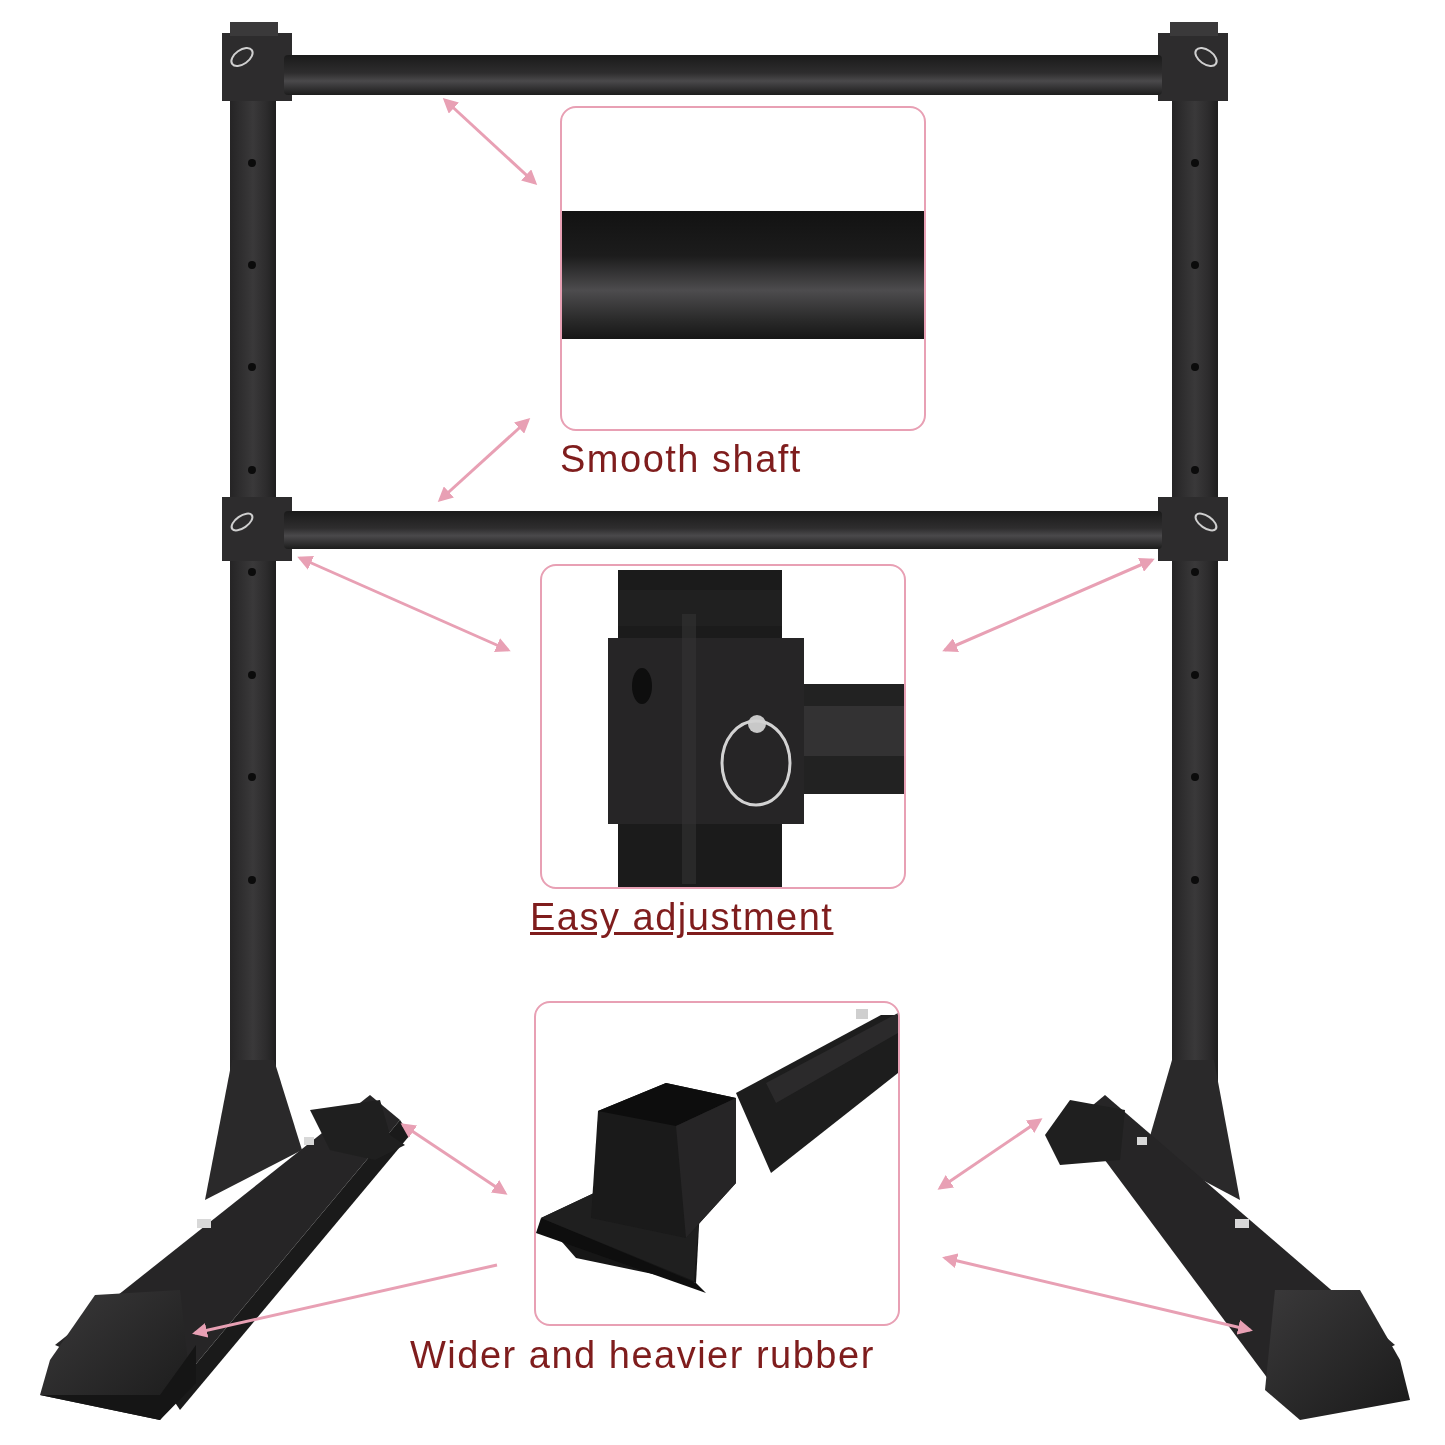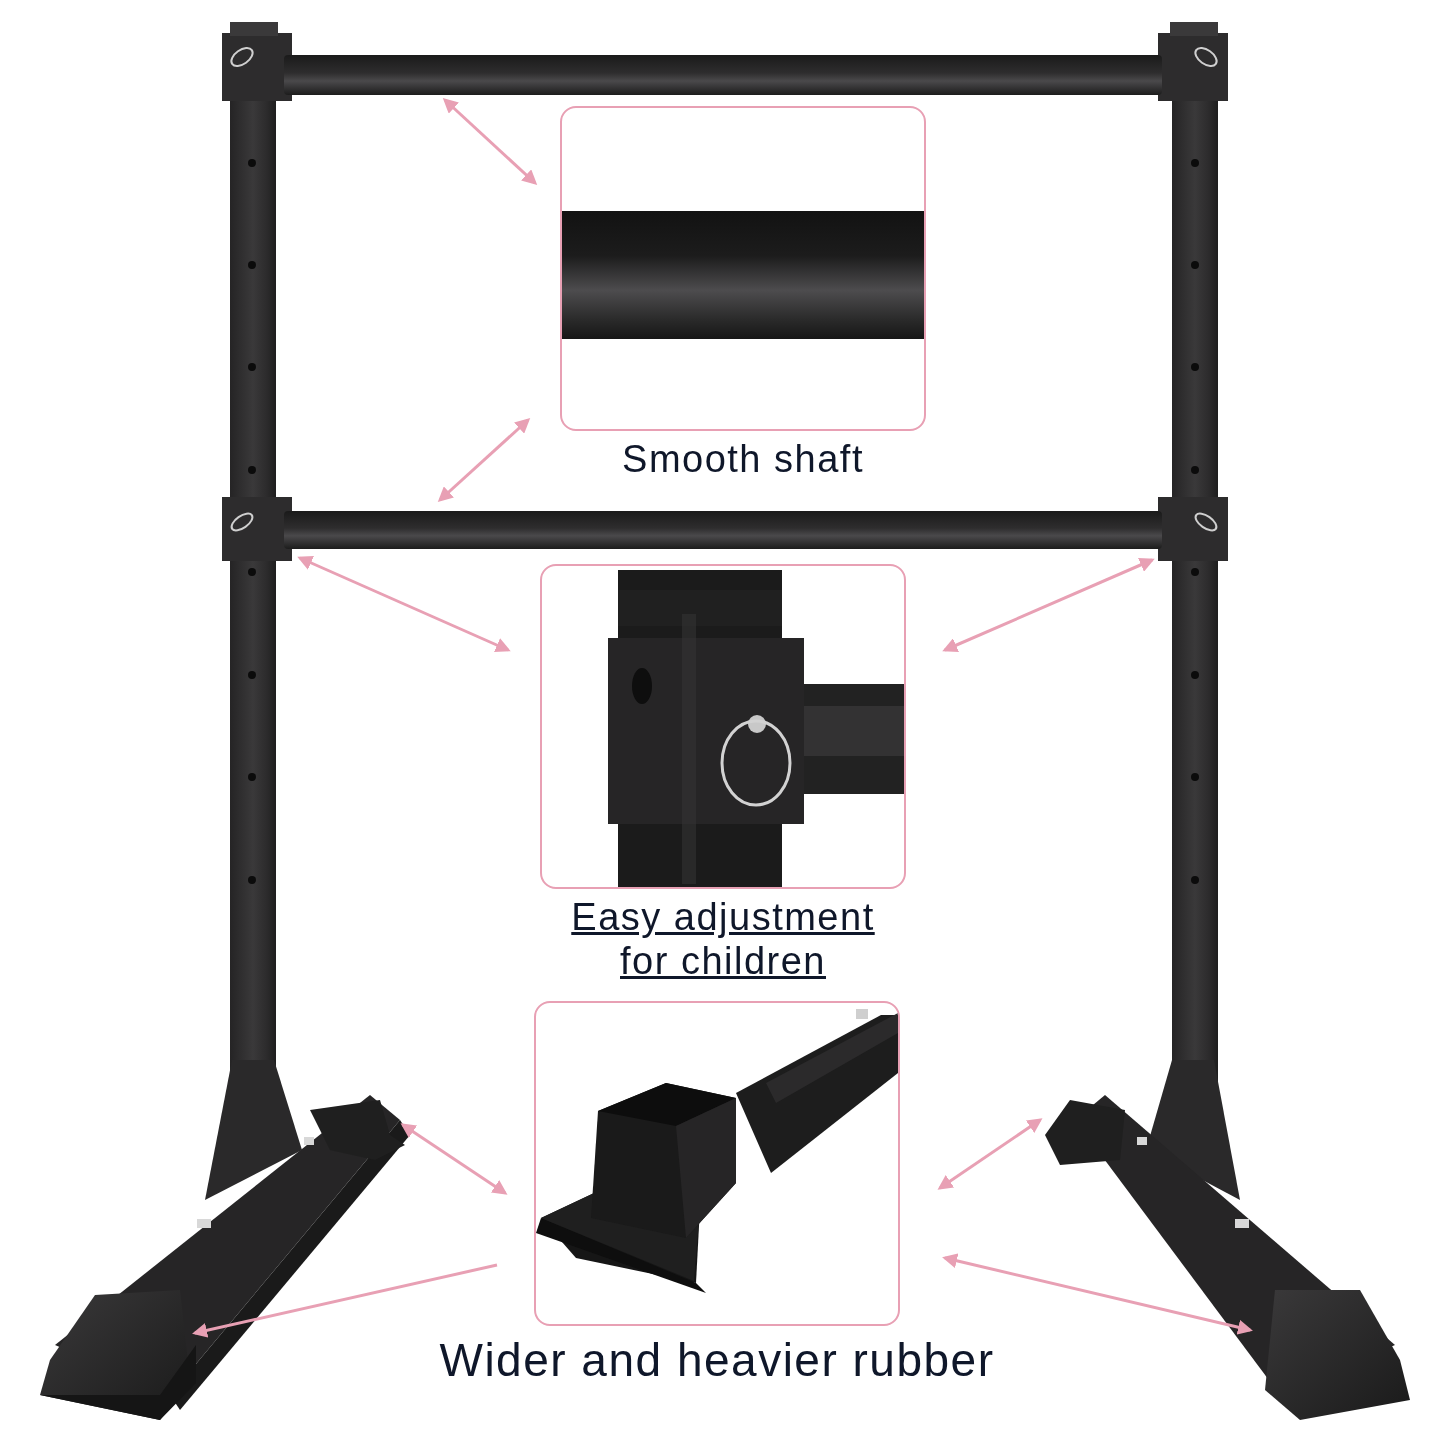--- a/index.html
+++ b/index.html
@@ -1,19 +1,19 @@
 <!DOCTYPE html>
 <html><head>
 <meta charset="utf-8">
 <style>
   html, body { margin:0; padding:0; background:#ffffff; }
   body { width:1445px; height:1445px; position:relative; overflow:hidden;
          font-family:"Liberation Sans", "DejaVu Sans", sans-serif; }
   #art { position:absolute; left:0; top:0; width:1445px; height:1445px; }
-  .label { position:absolute; color:#0f172a; text-align:center; letter-spacing:1.5px;
+  .label { position:absolute; color:#7f1d1d; text-align:left; letter-spacing:1.5px;
            font-family:"Liberation Sans", "DejaVu Sans", sans-serif; line-height:1.15; }
   .callout-box { position:absolute; border:2.5px solid #e8a0b4; border-radius:16px; background:#fff; overflow:hidden; box-sizing:border-box; }
 </style>
 </head>
 <body>
 
 <svg id="art" viewBox="0 0 1445 1445" xmlns="http://www.w3.org/2000/svg">
   <defs>
     <linearGradient id="barGrad" x1="0" y1="0" x2="0" y2="1">
       <stop offset="0" stop-color="#1a1a1a"></stop>
@@ -148,31 +148,30 @@
     <path d="M76,24 L240,24 L240,60 L76,60 Z" fill="#202020"></path>
     <rect x="66" y="72" width="196" height="186" fill="#262526"></rect>
     <rect x="140" y="48" width="14" height="270" fill="#333" opacity="0.6"></rect>
     <ellipse cx="100" cy="120" rx="10" ry="18" fill="#0e0e0e"></ellipse>
     <circle cx="215" cy="158" r="9" fill="#c8c8c8"></circle>
     <ellipse cx="214" cy="197" rx="34" ry="42" fill="none" stroke="#d2d2d2" stroke-width="3"></ellipse>
   </svg>
 </div>
 <div class="label" style="left:530px; top:896px; width:386px; font-size:38px;text-decoration:underline;">
   <div>Easy adjustment</div>
-  <div>for children</div>
 </div>
 
 <div class="callout-box" style="left:534px; top:1001px; width:366px; height:325px;">
   <svg width="362" height="321" viewBox="0 0 362 321">
     <path d="M200,90 L345,12 L362,12 L362,70 L235,170 Z" fill="#1d1d1d"></path>
     <path d="M230,80 L362,10 L362,30 L240,100 Z" fill="#2b2a2b"></path>
     <path d="M5,215 L90,175 L165,185 L160,280 L40,255 Z" fill="#161616"></path>
     <path d="M5,215 L160,280 L170,290 L0,230 Z" fill="#0e0e0e"></path>
     <path d="M5,215 L90,175 L165,190 L158,278 Z" fill="#1f1f1f"></path>
     <path d="M62,108 L130,80 L200,95 L200,180 L150,235 L55,215 Z" fill="#1a1a1a"></path>
     <path d="M62,108 L130,80 L200,95 L140,123 Z" fill="#0d0d0d"></path>
     <path d="M140,123 L200,95 L200,180 L150,235 Z" fill="#262526"></path>
     <rect x="320" y="6" width="12" height="10" fill="#cfcfcf"></rect>
   </svg>
 </div>
-<div class="label" style="left:410px; top:1334px; width:614px; font-size:46px;">
+<div class="label" style="left:410px; top:1334px; width:614px; font-size:38px;">
   <div>Wider and heavier rubber</div>
 </div>
 
 </body></html>

